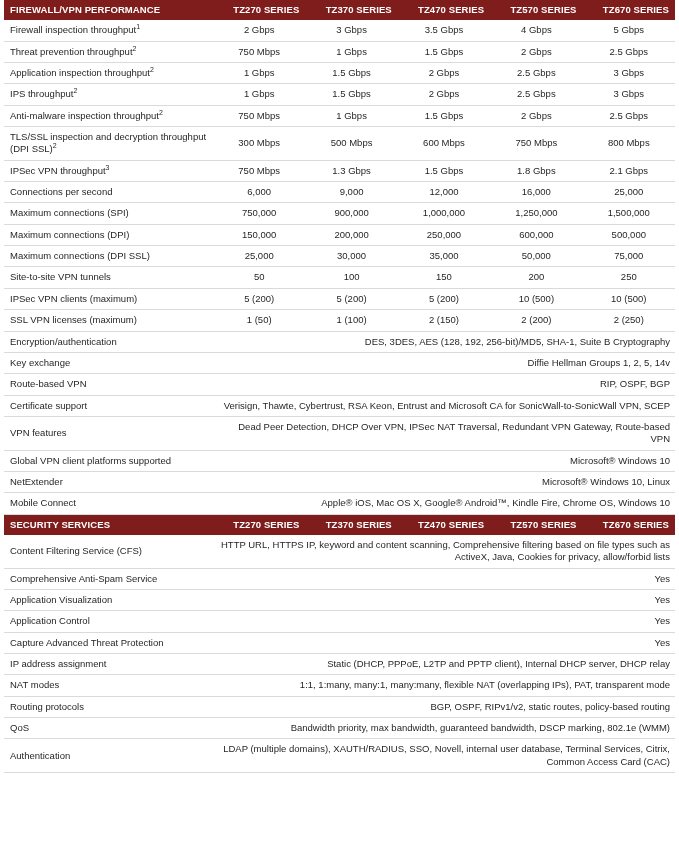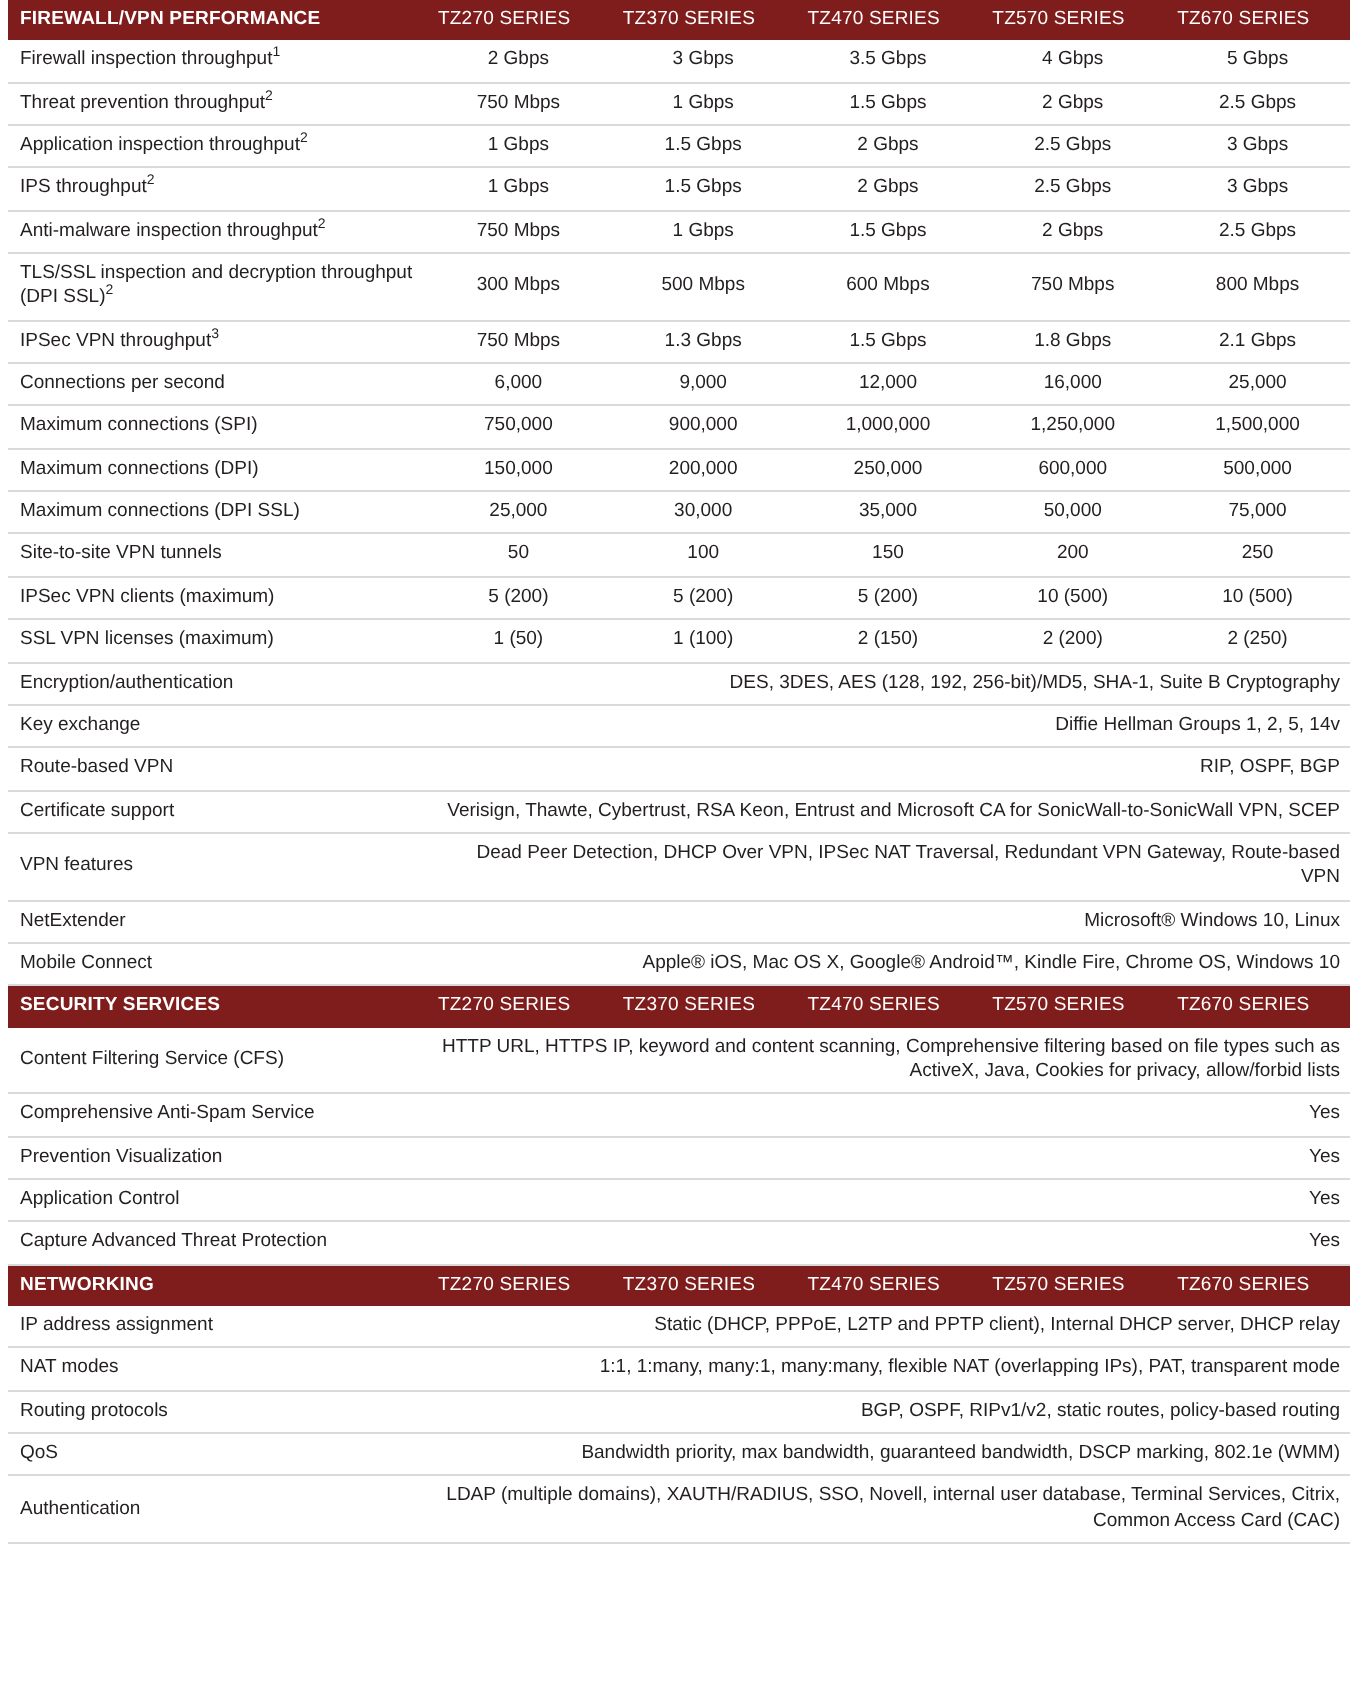--- a/index.html
+++ b/index.html
@@ -42,22 +42,22 @@
 
   tr.section-head td {
     background: #7f1d1d;
     color: #ffffff;
     font-weight: bold;
     font-size: 9.5px;
     padding: 4px 6px;
     letter-spacing: 0.1px;
   }
   tr.section-head td.val {
-    text-align: left;
-    font-weight: normal;
+    text-align: right;
+    font-weight: bold;
   }
   tr.row td {
     border-bottom: 1px solid #d9dadb;
   }
   tr.row td.label {
     text-align: left;
     padding-left: 6px;
   }
   tr.row td.val {
     text-align: center;
@@ -235,20 +235,24 @@
           </tr>
           <tr class="row">
             <td class="label"><span>Certificate support</span></td>
             <td class="span multiline" colspan="5">Verisign, Thawte, Cybertrust, RSA Keon, Entrust and Microsoft CA for SonicWall-to-SonicWall VPN, SCEP</td>
           </tr>
           <tr class="row">
             <td class="label"><span>VPN features</span></td>
             <td class="span multiline" colspan="5">Dead Peer Detection, DHCP Over VPN, IPSec NAT Traversal, Redundant VPN Gateway, Route-based VPN</td>
           </tr>
           <tr class="row">
+            <td class="label"><span>Global VPN client platforms supported</span></td>
+            <td class="span multiline" colspan="5">Microsoft® Windows 10</td>
+          </tr>
+          <tr class="row">
             <td class="label"><span>NetExtender</span></td>
             <td class="span multiline" colspan="5">Microsoft® Windows 10, Linux</td>
           </tr>
           <tr class="row">
             <td class="label"><span>Mobile Connect</span></td>
             <td class="span multiline" colspan="5">Apple® iOS, Mac OS X, Google® Android™, Kindle Fire, Chrome OS, Windows 10</td>
           </tr>
         </tbody>
       </table>
       <table class="spec">
@@ -271,21 +275,21 @@
           </tr>
           <tr class="row">
             <td class="label"><span>Content Filtering Service (CFS)</span></td>
             <td class="span multiline" colspan="5">HTTP URL, HTTPS IP, keyword and content scanning, Comprehensive filtering based on file types such as ActiveX, Java, Cookies for privacy, allow/forbid lists</td>
           </tr>
           <tr class="row">
             <td class="label"><span>Comprehensive Anti-Spam Service</span></td>
             <td class="span multiline" colspan="5">Yes</td>
           </tr>
           <tr class="row">
-            <td class="label"><span>Prevention Visualization</span></td>
+            <td class="label"><span>Application Visualization</span></td>
             <td class="span multiline" colspan="5">Yes</td>
           </tr>
           <tr class="row">
             <td class="label"><span>Application Control</span></td>
             <td class="span multiline" colspan="5">Yes</td>
           </tr>
           <tr class="row">
             <td class="label"><span>Capture Advanced Threat Protection</span></td>
             <td class="span multiline" colspan="5">Yes</td>
           </tr>
@@ -294,28 +298,20 @@
       <table class="spec">
         <colgroup>
           <col class="c-label">
           <col class="c-v">
           <col class="c-v">
           <col class="c-v">
           <col class="c-v">
           <col class="c-v">
         </colgroup>
         <tbody>
-          <tr class="section-head">
-            <td>NETWORKING</td>
-            <td class="val">TZ270 SERIES</td>
-            <td class="val">TZ370 SERIES</td>
-            <td class="val">TZ470 SERIES</td>
-            <td class="val">TZ570 SERIES</td>
-            <td class="val">TZ670 SERIES</td>
-          </tr>
           <tr class="row">
             <td class="label"><span>IP address assignment</span></td>
             <td class="span multiline" colspan="5">Static (DHCP, PPPoE, L2TP and PPTP client), Internal DHCP server, DHCP relay</td>
           </tr>
           <tr class="row">
             <td class="label"><span>NAT modes</span></td>
             <td class="span multiline" colspan="5">1:1, 1:many, many:1, many:many, flexible NAT (overlapping IPs), PAT, transparent mode</td>
           </tr>
           <tr class="row">
             <td class="label"><span>Routing protocols</span></td>

